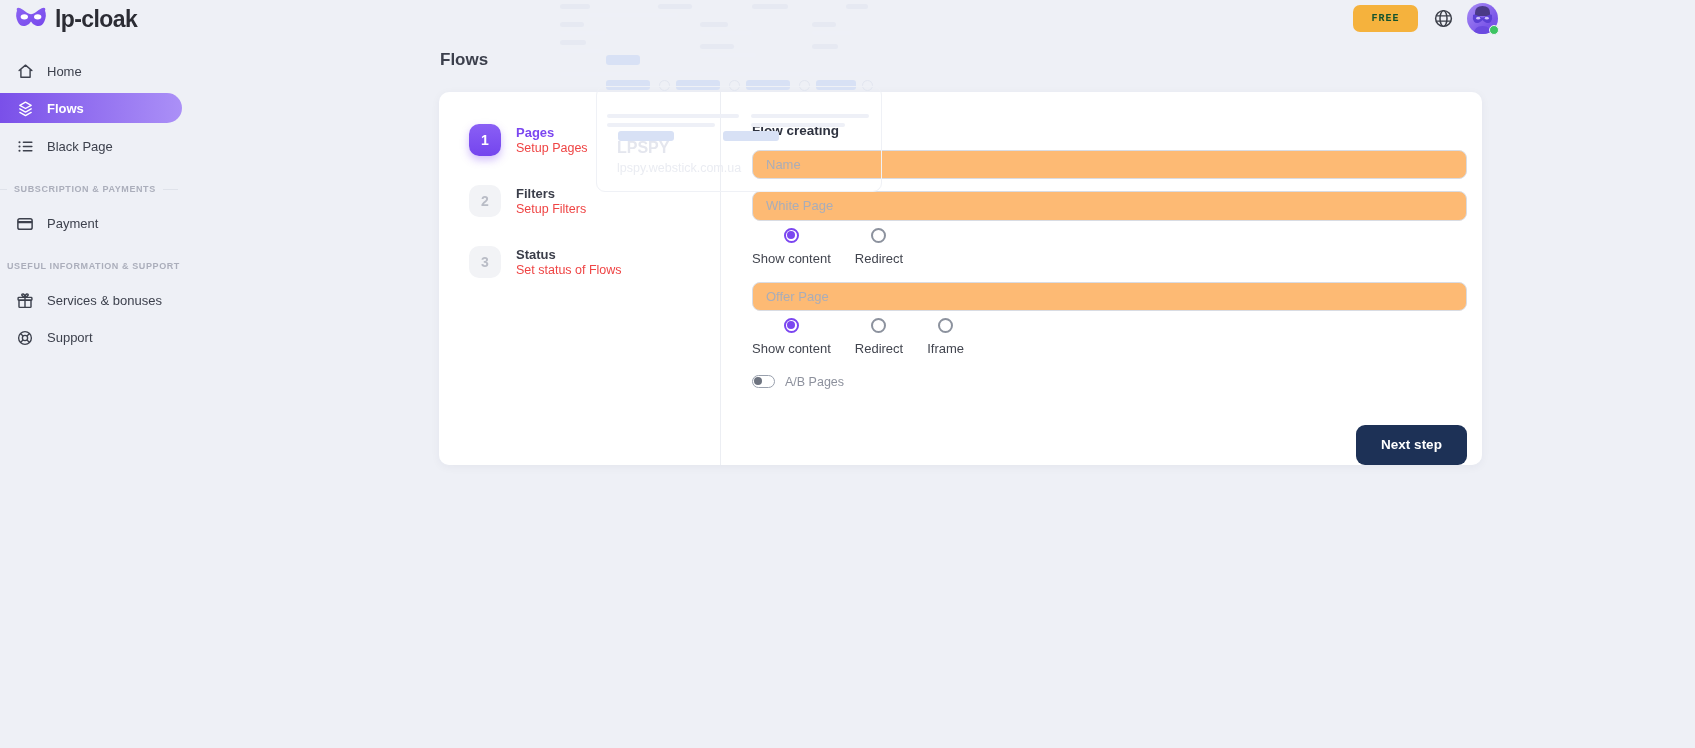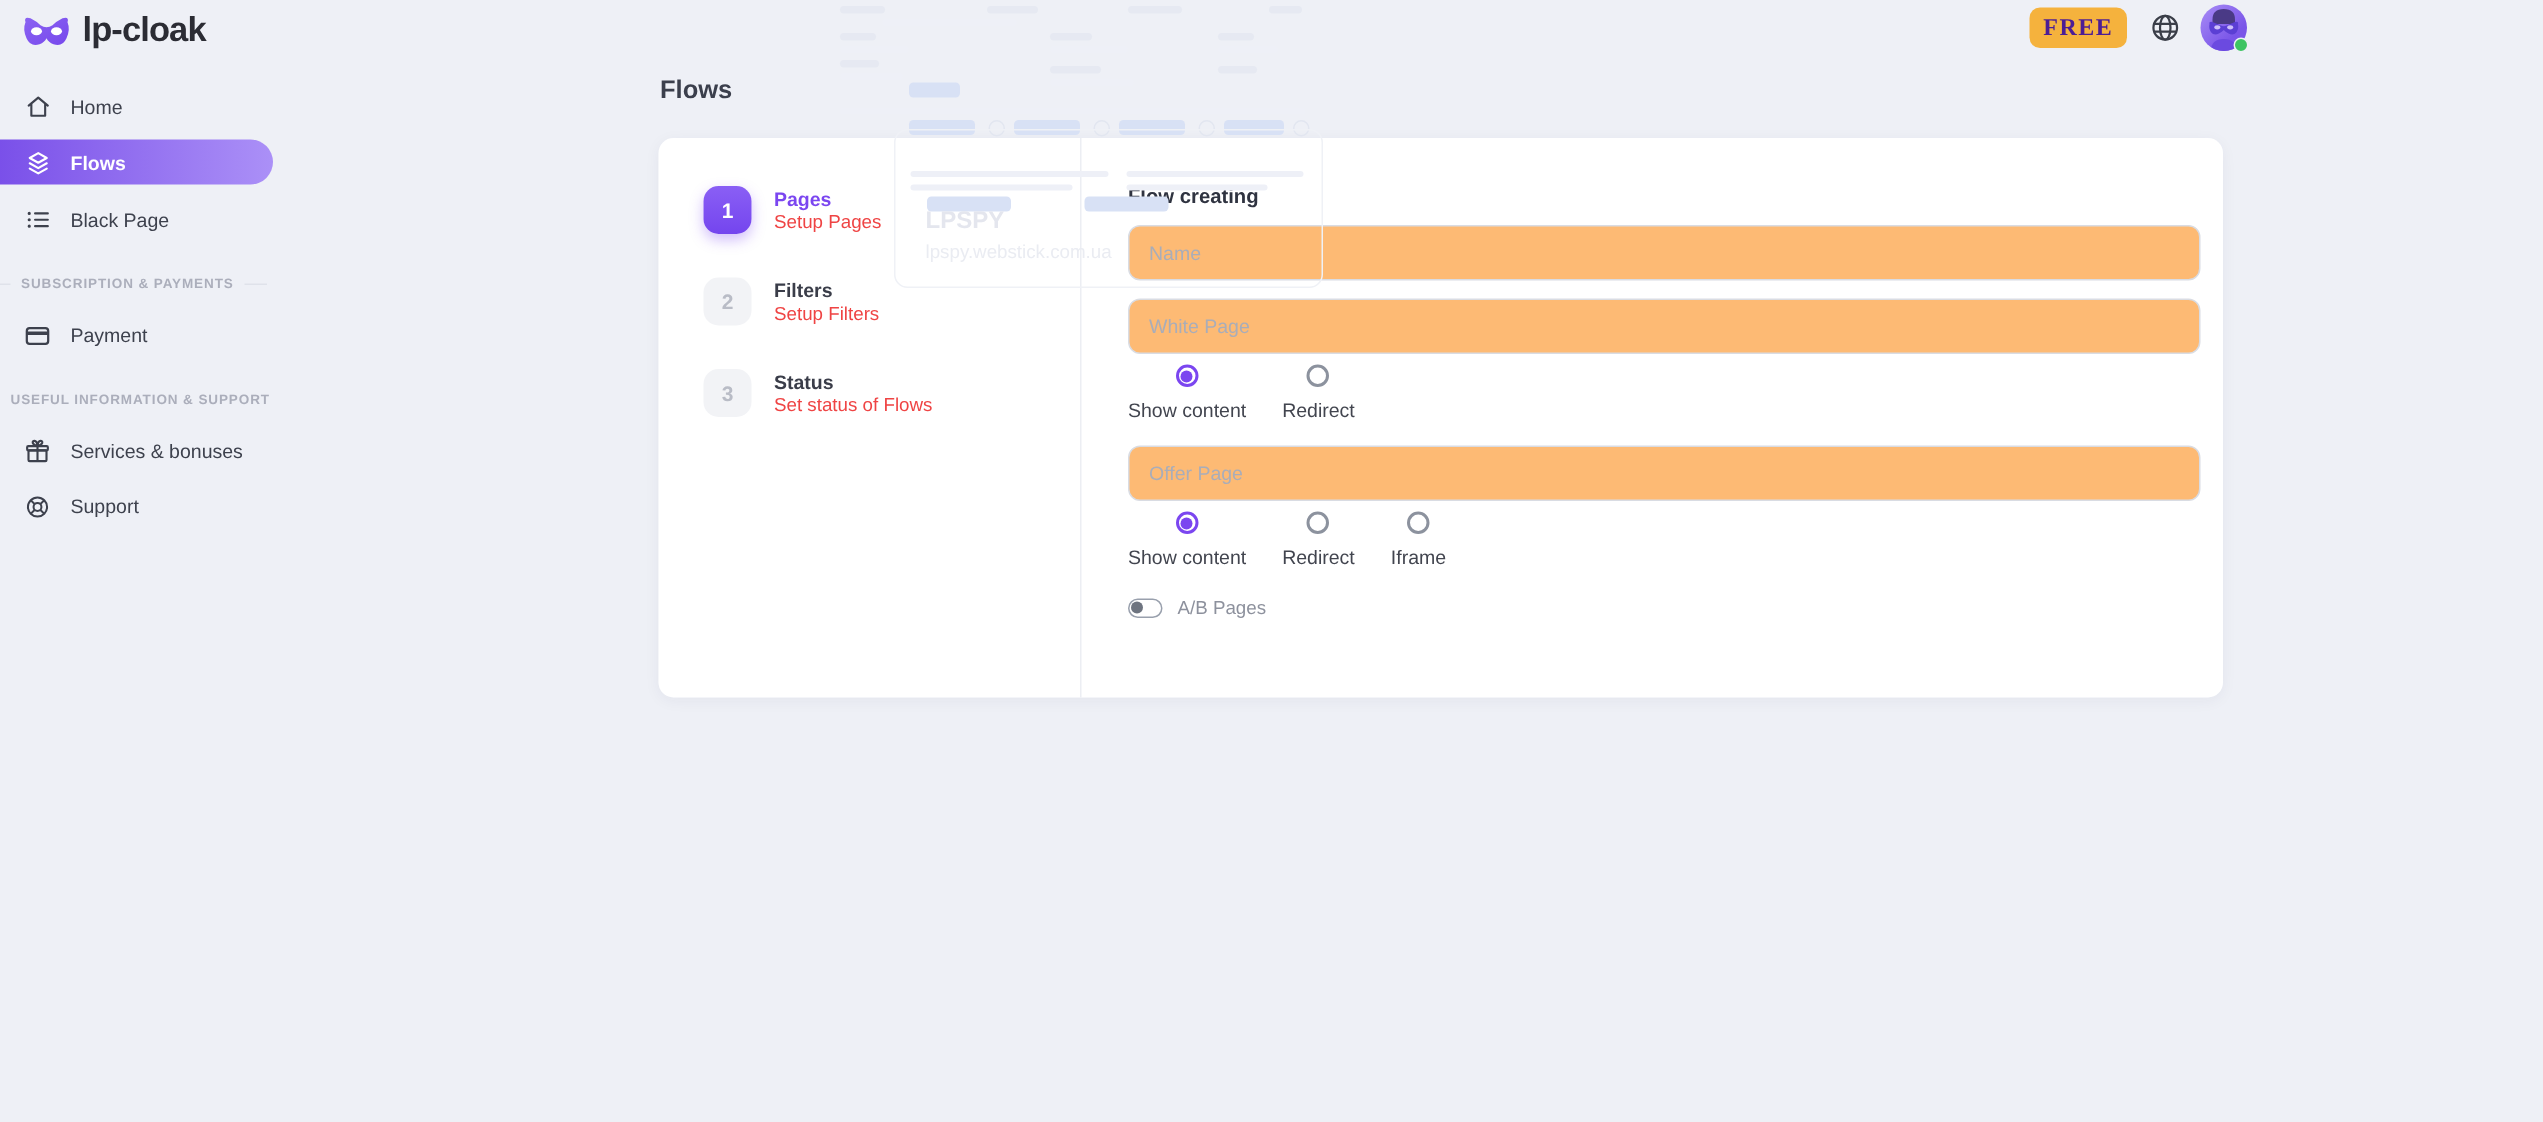--- a/index.html
+++ b/index.html
@@ -6,27 +6,27 @@
   html,body { width:1695px; height:748px; overflow:hidden; }
   body {
     font-family:"Liberation Sans", sans-serif;
     background:var(--bg, #eef0f6);
     position:relative;
     color:#34363f;
   }
 
   
   .topbar { position:absolute; left:0; top:0; width:100%; height:44px; }
-  .logo { position:absolute; left:15px; top:6px; display:flex; align-items:flex-end; gap:8px; cursor:pointer; }
+  .logo { position:absolute; left:15px; top:6px; display:flex; align-items:flex-start; gap:8px; cursor:pointer; }
   .logo-text { font-size:23px; font-weight:800; letter-spacing:-0.6px; color:#2b2c34; }
   .topbar-right { position:absolute; left:1353px; top:3px; display:flex; align-items:center; }
   .free-badge {
     width:65px; height:27px; border:none; border-radius:7px;
-    background:var(--amber,#f5b23d); color:#4c1d95; font-family:Liberation Serif, serif;
-    font-size:16px; font-weight:700; letter-spacing:1px; cursor:pointer;
+    background:var(--amber,#f5b23d); color:#14532d; font-family:Liberation Mono, monospace;
+    font-size:10px; font-weight:700; letter-spacing:1px; cursor:pointer;
   }
   .globe-wrap { margin-left:15px; display:flex; cursor:pointer; }
   .avatar {
     margin-left:13px; width:31px; height:31px; border-radius:50%;
     background:linear-gradient(135deg,#a98df6 0%,#7a55e8 70%);
     position:relative; cursor:pointer; overflow:visible;
   }
   .avatar svg { border-radius:50%; display:block; }
   .avatar .status-dot {
     position:absolute; right:-1px; bottom:-1px; width:10px; height:10px;
@@ -315,20 +315,23 @@
       </label>
     </div>
 
     <div class="toggle-row">
       <span class="toggle">
           <span class="knob"></span>
         </span>
       <span class="toggle-label">A/B Pages</span>
     </div>
 
+    <div class="submit-row">
+      <button class="submit-btn">Next step</button>
+    </div>
   </div>
 </section>
 
 <div class="ghost">
 
   <span class="g gbar" style="left:560px; top:4px;  width:30px;"></span>
   <span class="g gbar" style="left:658px; top:4px;  width:34px;"></span>
   <span class="g gbar" style="left:752px; top:4px;  width:36px;"></span>
   <span class="g gbar" style="left:846px; top:4px;  width:22px;"></span>
   <span class="g gbar2" style="left:588px; top:13px; width:90px;"></span>

